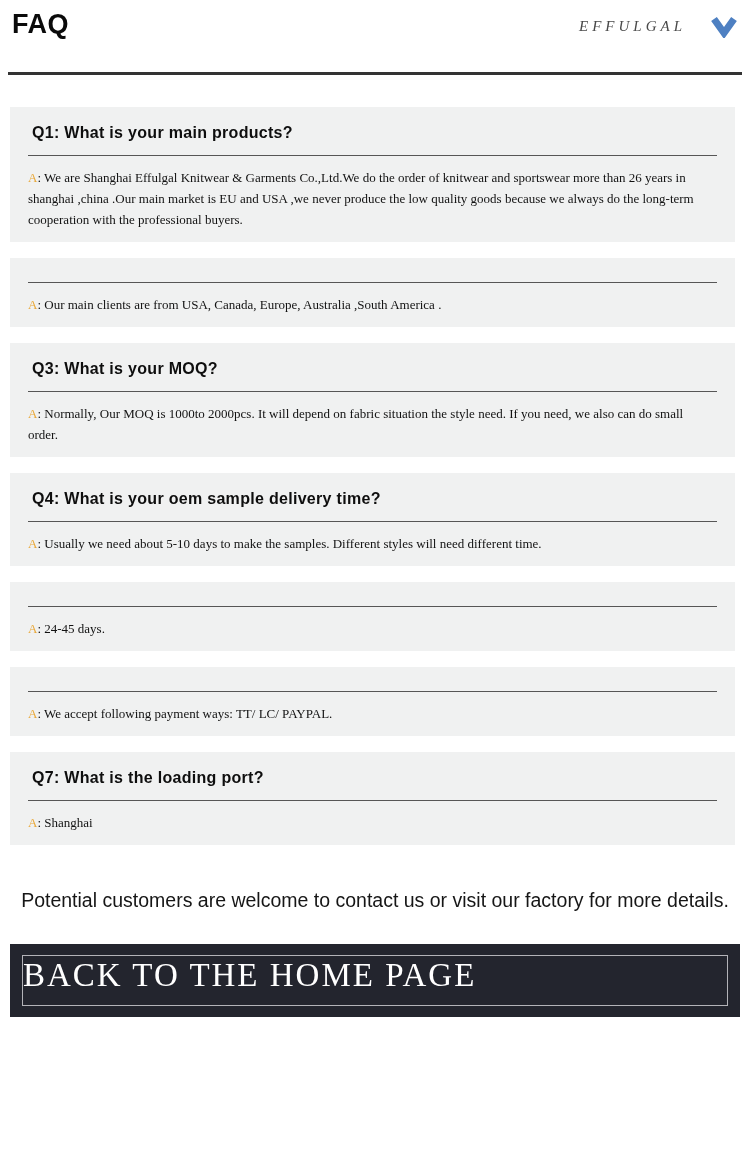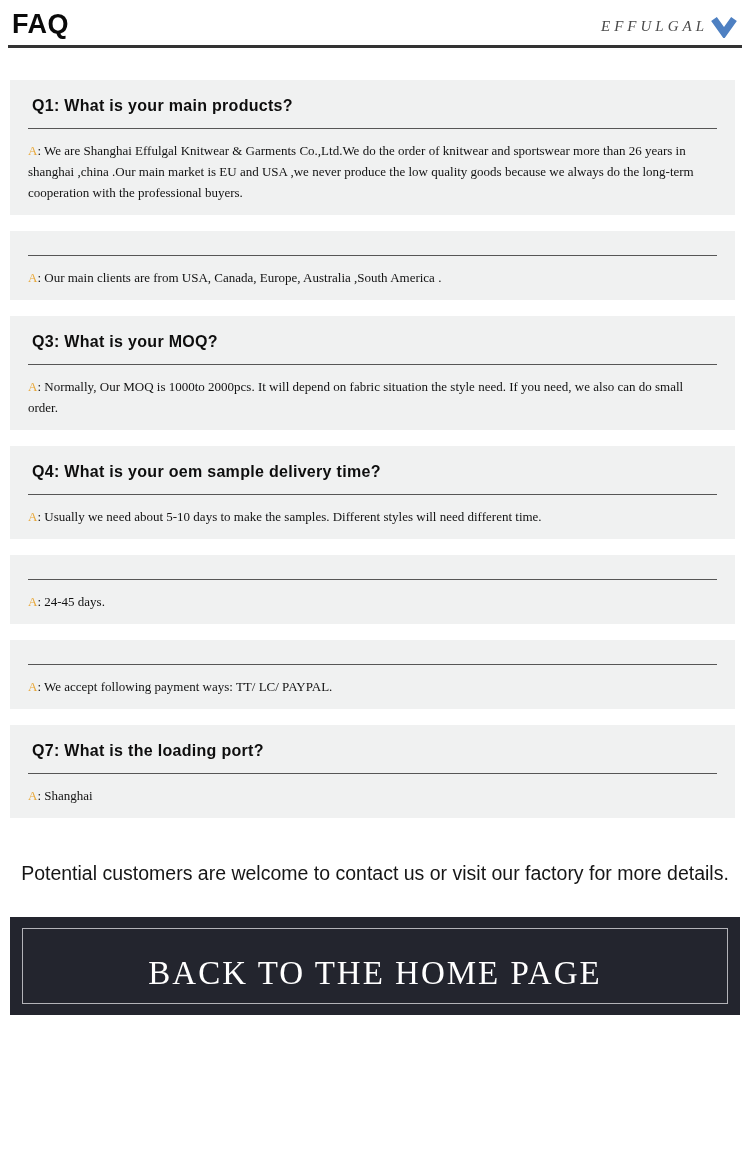--- a/index.html
+++ b/index.html
@@ -8,38 +8,38 @@
     width: 750px;
     height: 1176px;
     background: #ffffff;
     font-family: "Liberation Sans", sans-serif;
     color: #111111;
   }
 
   
   .header {
     position: relative;
-    height: 45px;
+    height: 72px;
     padding: 10px 12px 0 12px;
   }
   .page-title {
     margin: 0;
     font-size: 27px;
     font-weight: 700;
     letter-spacing: 0.5px;
     color: #0a0a0a;
     line-height: 1.1;
   }
   .brand-area {
     position: absolute;
     right: 12px;
     top: 14px;
     display: flex;
     align-items: center;
-    gap: 2px;
+    gap: 24px;
   }
   .brand-name {
     font-family: "Liberation Serif", serif;
     font-style: italic;
     font-size: 15px;
     letter-spacing: 4px;
     color: var(--brand-gray, #4a4a4a);
   }
   .chevron { width: 28px; height: 24px; display: block; cursor: pointer; }
   .header-rule {
@@ -87,22 +87,21 @@
     color: #161616;
   }
   .home-button {
     margin: 0 10px;
     background: var(--button-bg, #23252e);
     padding: 11px 12px;
     cursor: pointer;
   }
   .home-button-inner {
     border: 1px solid #b3b3b8;
-    padding: 25px 0 11px 0;
-    text-align: center;
+    padding: 0 0 11px 0;
   }
   .home-button-label {
     font-family: "Liberation Serif", serif;
     font-size: 33px;
     line-height: 38px;
     letter-spacing: 2px;
     color: #ffffff;
     white-space: nowrap;
   }
 </style>

